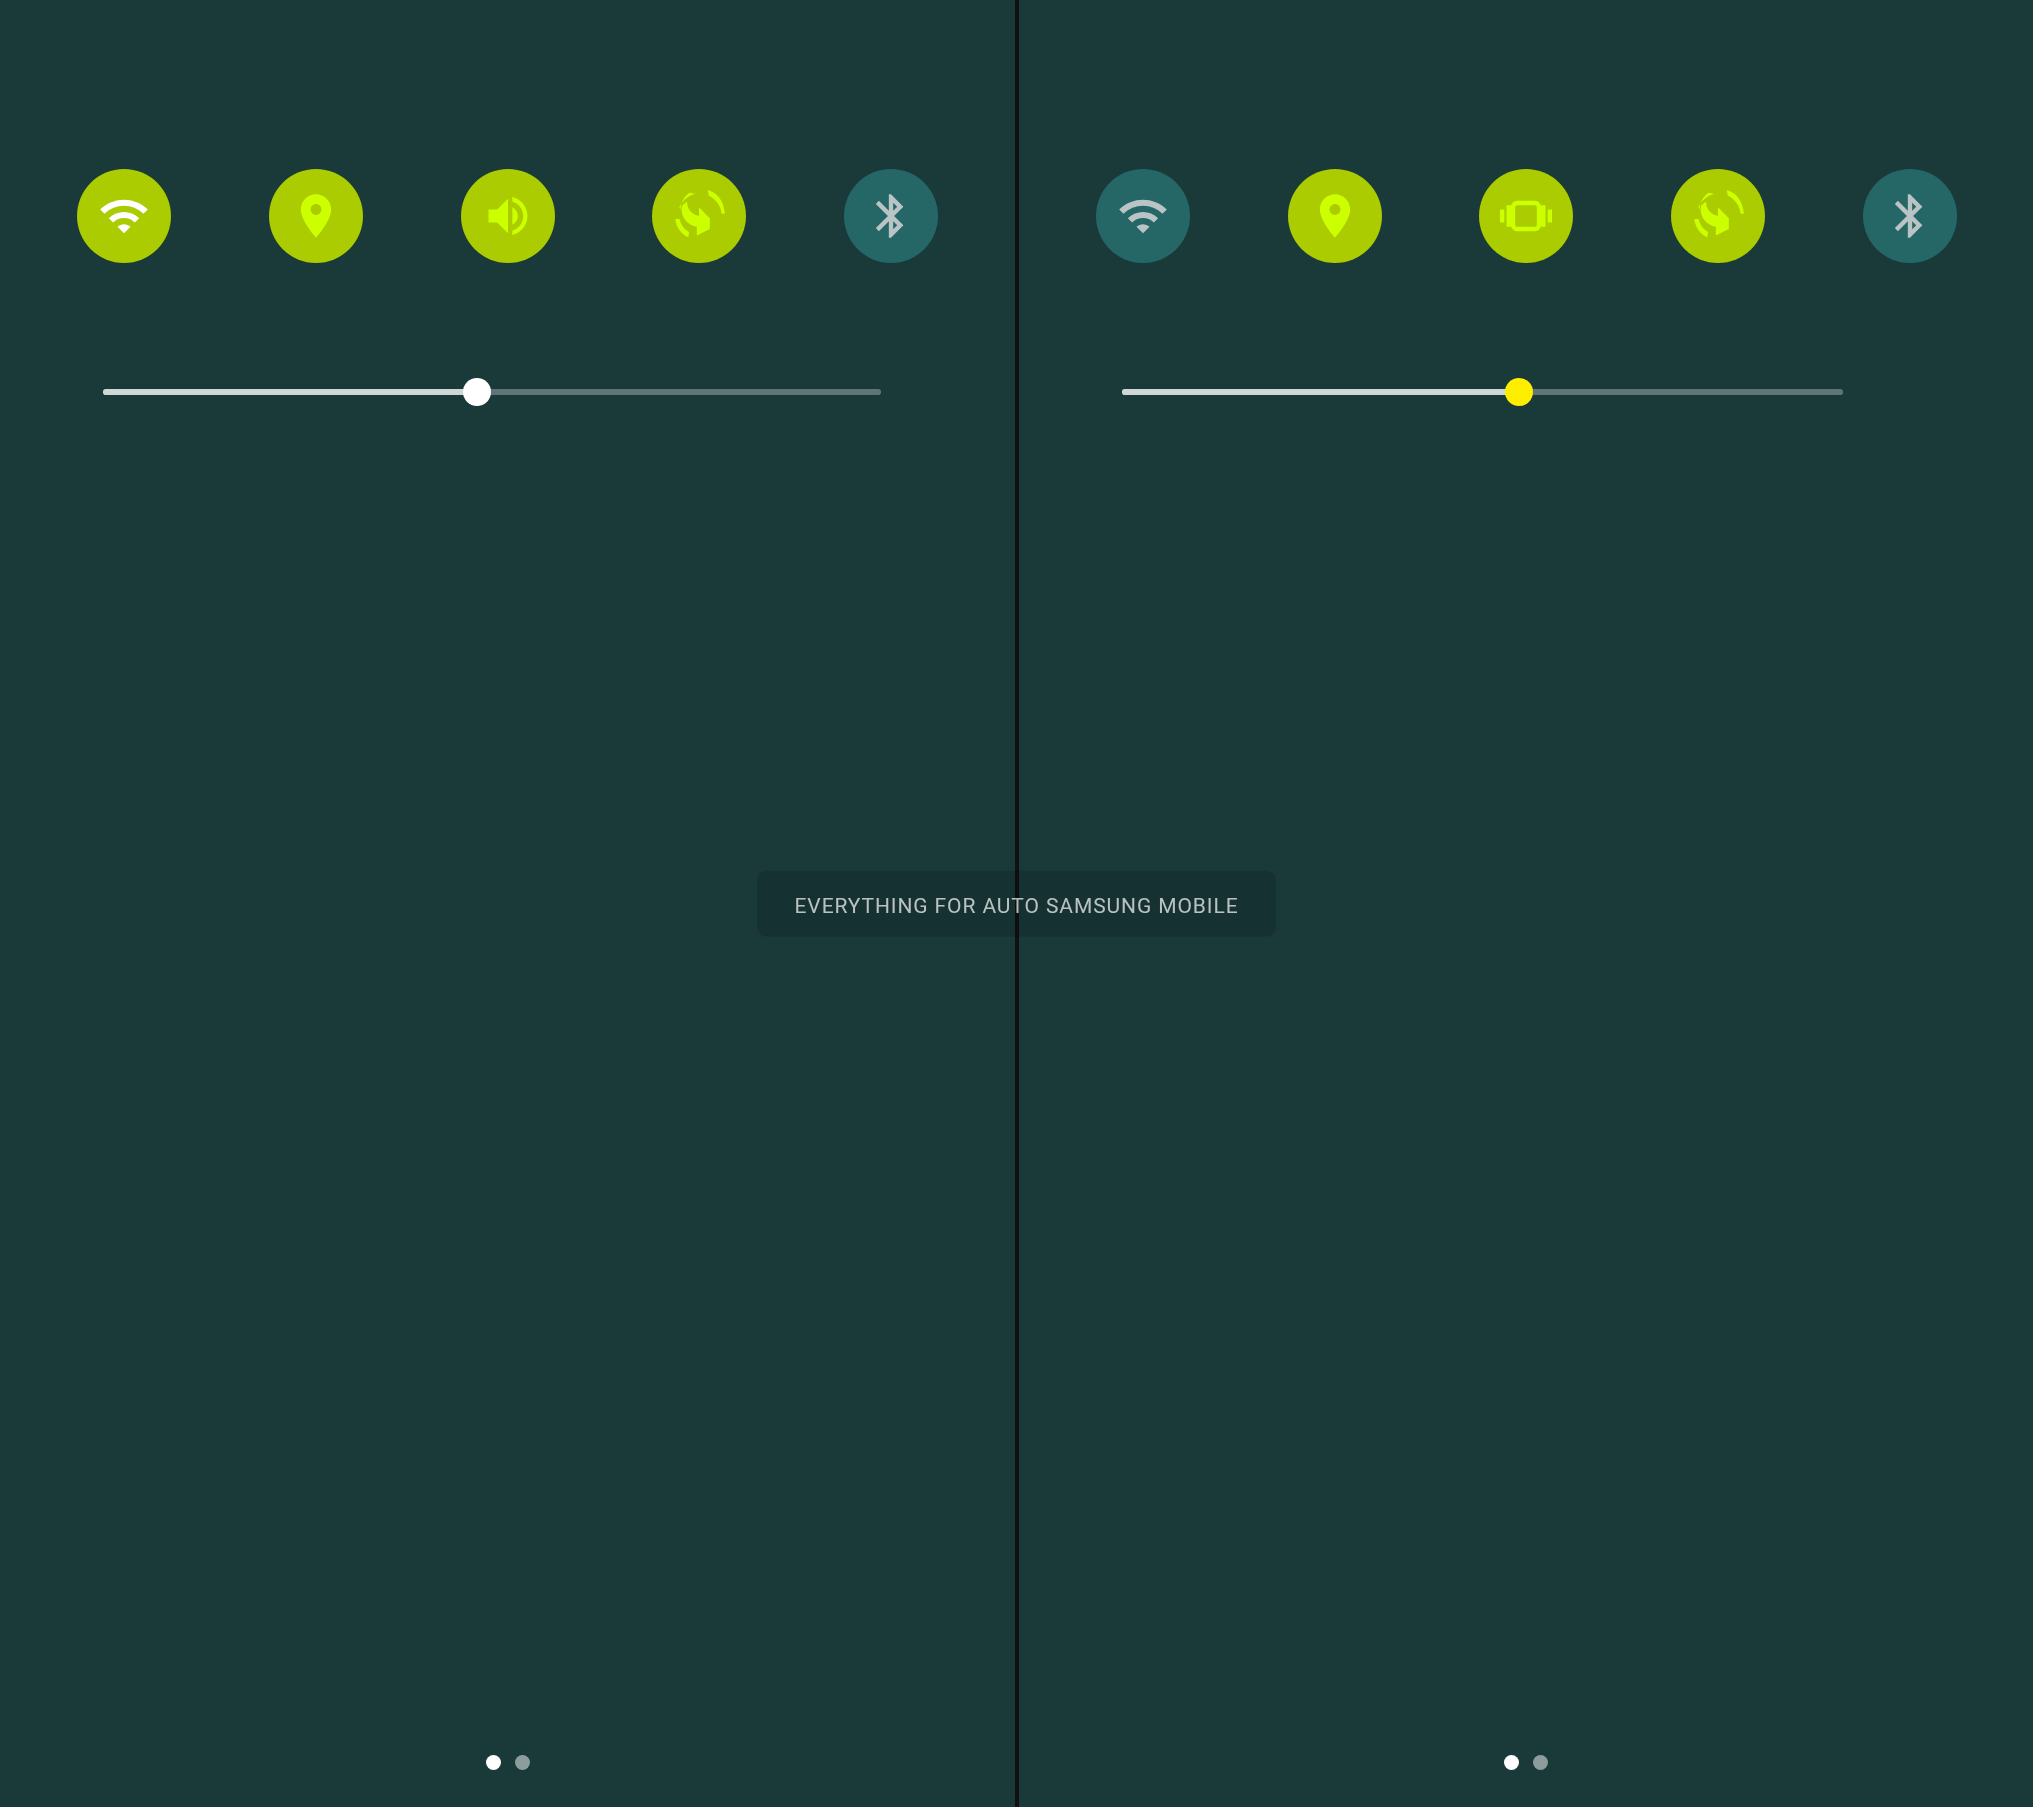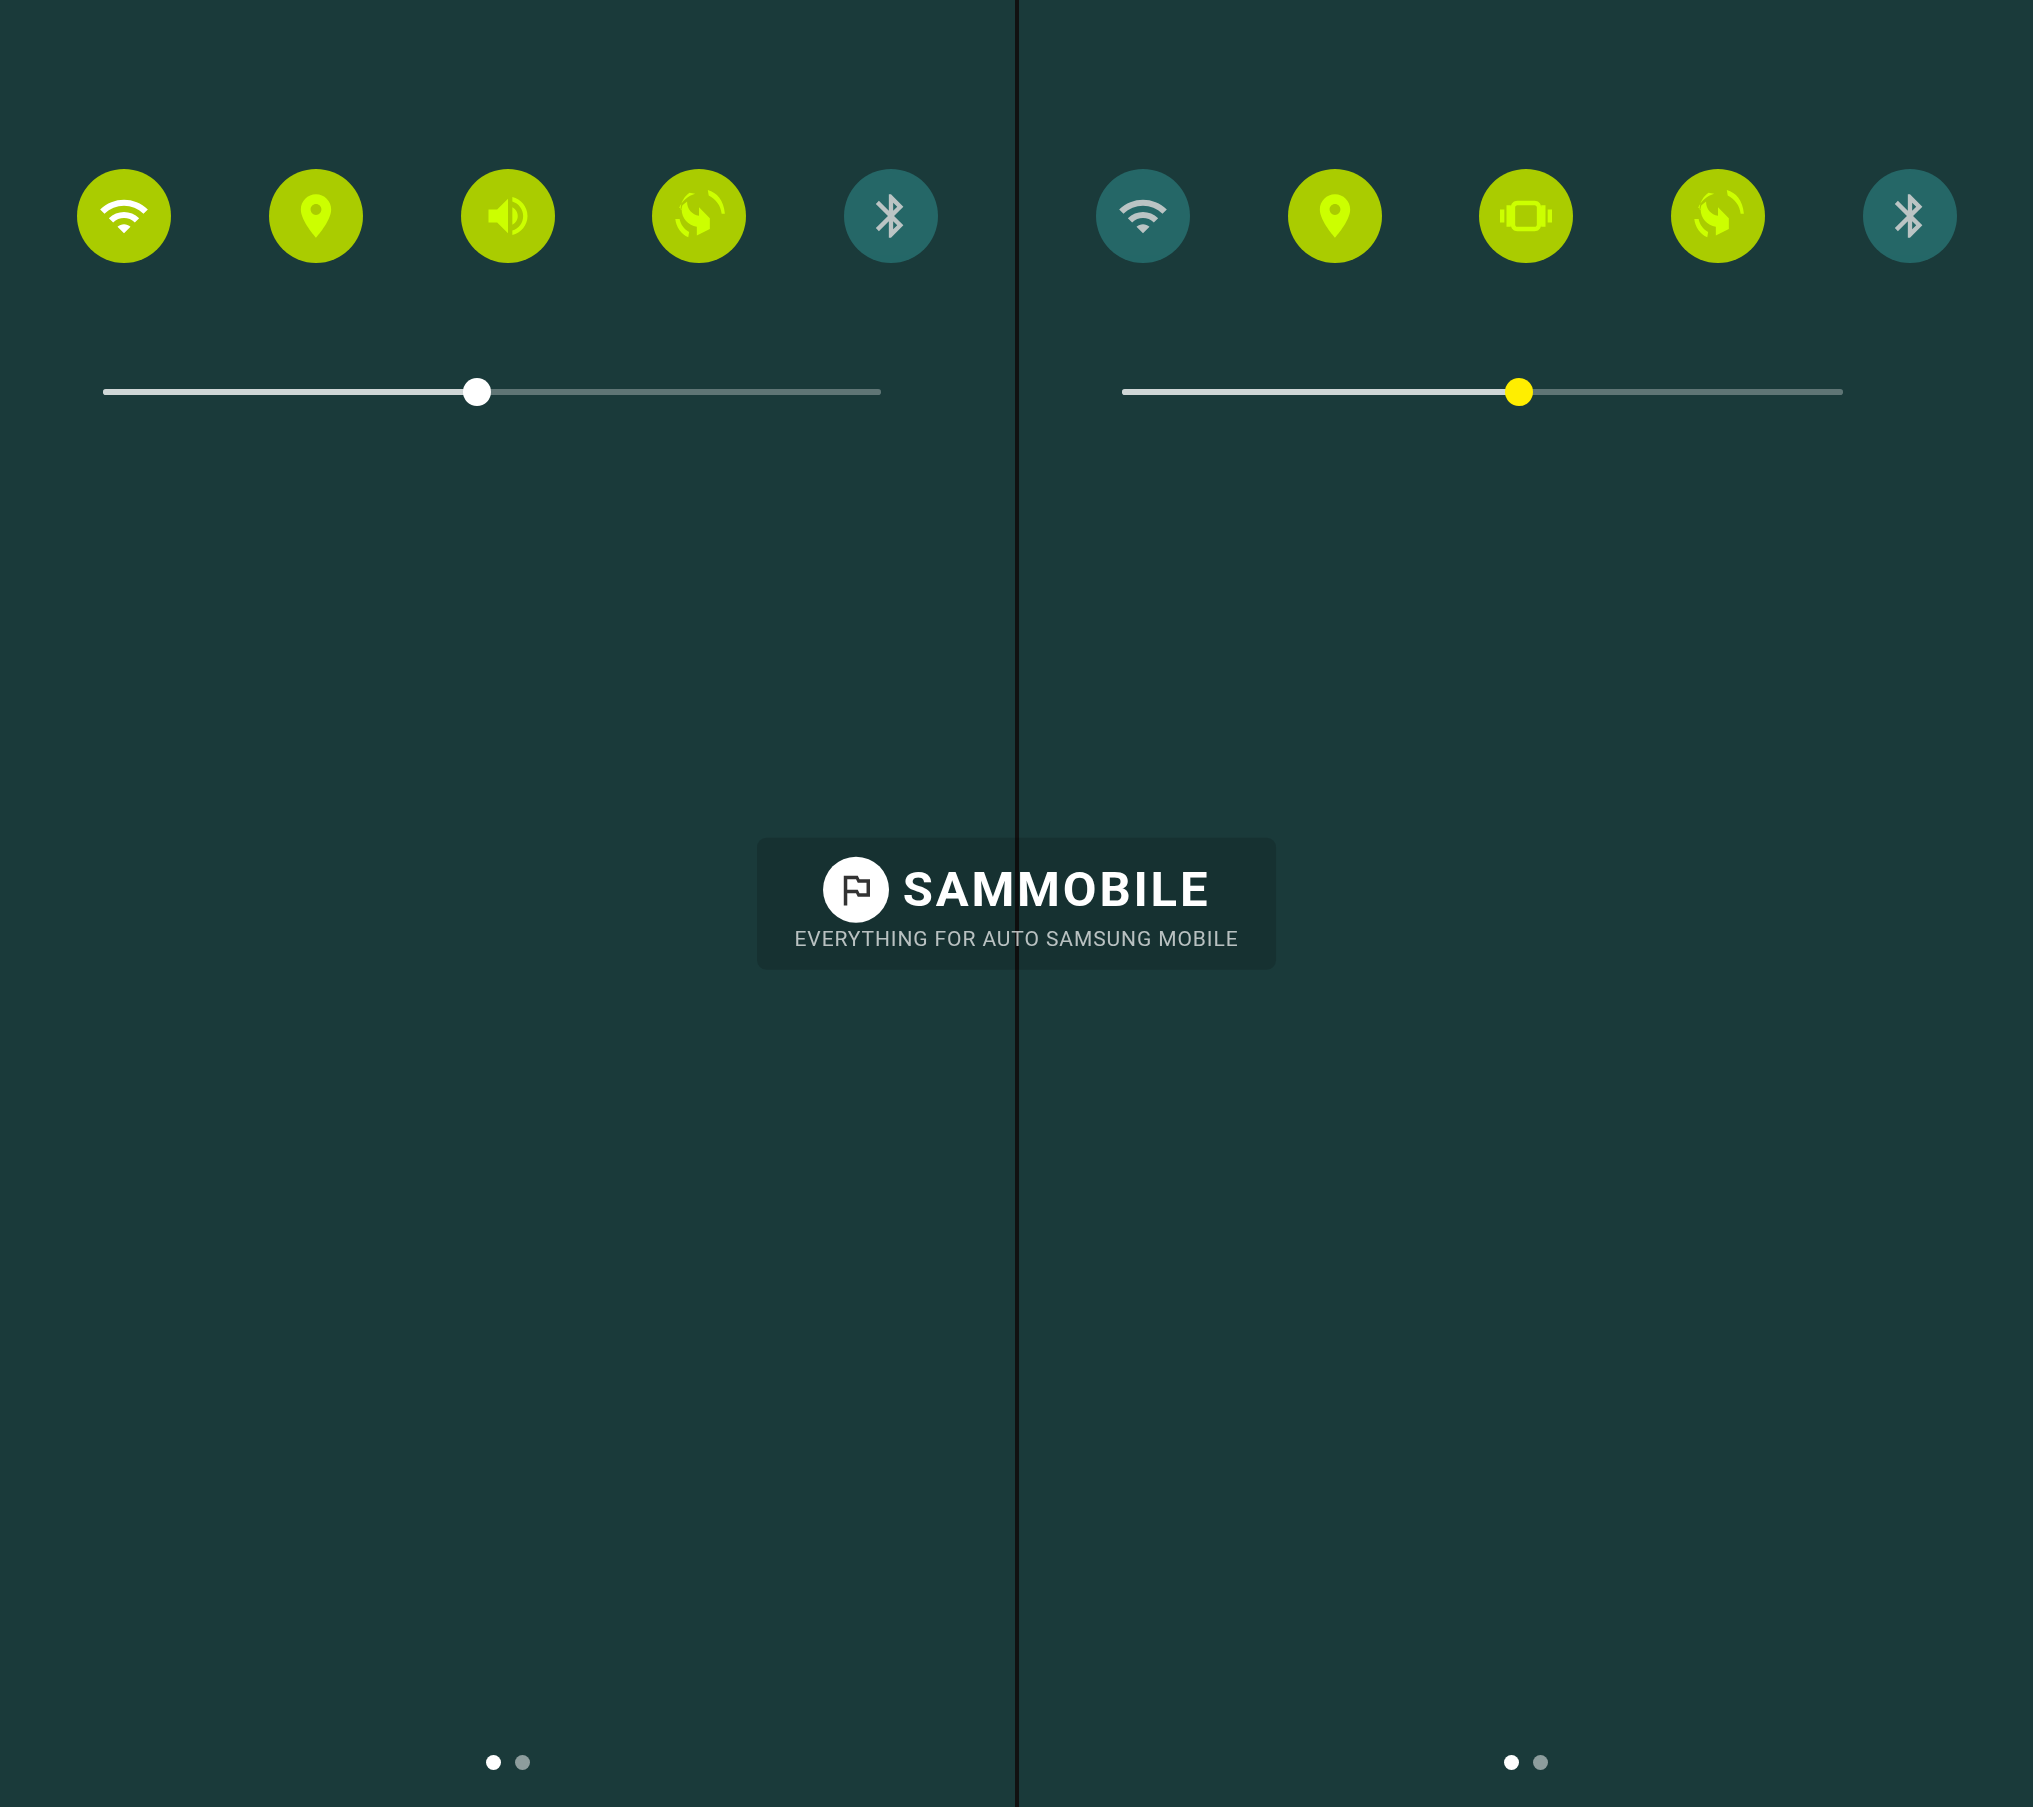--- a/index.html
+++ b/index.html
@@ -726,23 +726,15 @@
   </div>
 
   <div class="page-dots">
     <div class="dot active"></div>
     <div class="dot"></div>
   </div>
 
 </div>
 
 <div style="position:fixed;top:50%;left:50%;transform:translate(-50%,-50%);text-align:center;z-index:200;pointer-events:none;background:rgba(0,0,0,0.15);padding:19px 38px;border-radius:9.4px;">
-  <div style="display:flex;align-items:center;gap:14px;justify-content:center;">
-    <div style="width:66px;height:66px;background:white;border-radius:50%;display:flex;align-items:center;justify-content:center;">
-      <svg width="42" height="42" viewBox="0 0 24 24" fill="#333">
-        <path d="M14 6l-1-2H5v17h2v-7h5l1 2h7V6h-6zm4 8h-4l-1-2H7V6h5l1 2h5v6z"></path>
-      </svg>
-    </div>
-    <span style="color:white;font-size:49px;font-weight:bold;letter-spacing:2.8px;">SAMMOBILE</span>
-  </div>
   <div style="color:rgba(255,255,255,0.7);font-size:21px;margin-top:4.7px;letter-spacing:0.9px;">EVERYTHING FOR AUTO SAMSUNG MOBILE</div>
 </div>
 
 
 </body></html>

